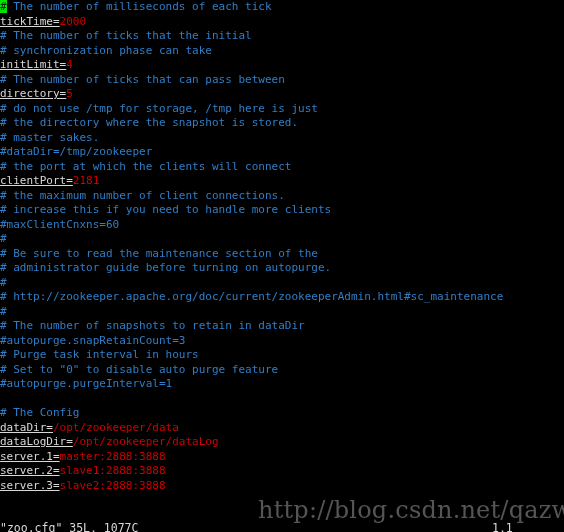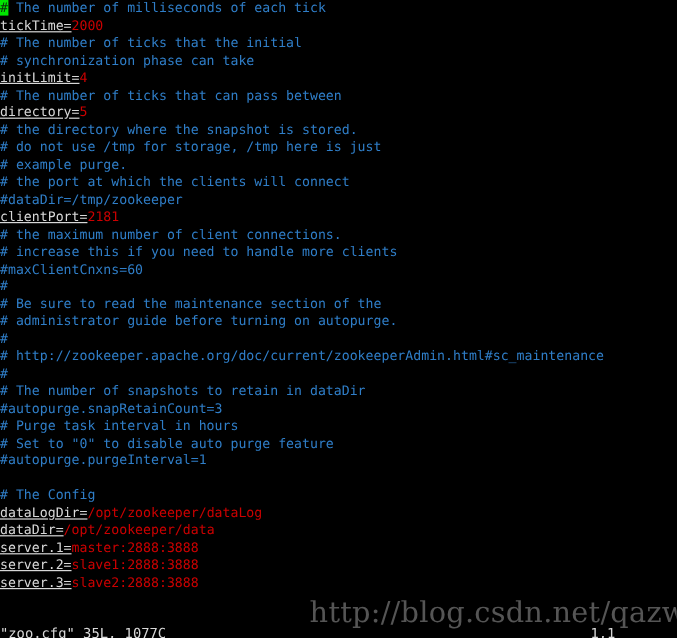--- a/index.html
+++ b/index.html
@@ -86,44 +86,44 @@
 <div id="terminal">
 
   <div id="buffer">
       <div class="line"><span class="cursor">#</span><span class="comment"> The number of milliseconds of each tick</span></div>
       <div class="line"><span class="key">tickTime=</span><span class="val">2000</span></div>
       <div class="line"><span class="comment"># The number of ticks that the initial</span></div>
       <div class="line"><span class="comment"># synchronization phase can take</span></div>
       <div class="line"><span class="key">initLimit=</span><span class="val">4</span></div>
       <div class="line"><span class="comment"># The number of ticks that can pass between</span></div>
       <div class="line"><span class="key">directory=</span><span class="val">5</span></div>
+      <div class="line"><span class="comment"># do not use /tmp for storage, /tmp here is just</span></div>
       <div class="line"><span class="comment"># the directory where the snapshot is stored.</span></div>
-      <div class="line"><span class="comment"># do not use /tmp for storage, /tmp here is just</span></div>
-      <div class="line"><span class="comment"># example purge.</span></div>
+      <div class="line"><span class="comment"># master sakes.</span></div>
+      <div class="line"><span class="comment">#dataDir=/tmp/zookeeper</span></div>
       <div class="line"><span class="comment"># the port at which the clients will connect</span></div>
-      <div class="line"><span class="comment">#dataDir=/tmp/zookeeper</span></div>
       <div class="line"><span class="key">clientPort=</span><span class="val">2181</span></div>
       <div class="line"><span class="comment"># the maximum number of client connections.</span></div>
       <div class="line"><span class="comment"># increase this if you need to handle more clients</span></div>
       <div class="line"><span class="comment">#maxClientCnxns=60</span></div>
       <div class="line"><span class="comment">#</span></div>
       <div class="line"><span class="comment"># Be sure to read the maintenance section of the</span></div>
       <div class="line"><span class="comment"># administrator guide before turning on autopurge.</span></div>
       <div class="line"><span class="comment">#</span></div>
       <div class="line"><span class="comment"># http://zookeeper.apache.org/doc/current/zookeeperAdmin.html#sc_maintenance</span></div>
       <div class="line"><span class="comment">#</span></div>
       <div class="line"><span class="comment"># The number of snapshots to retain in dataDir</span></div>
       <div class="line"><span class="comment">#autopurge.snapRetainCount=3</span></div>
       <div class="line"><span class="comment"># Purge task interval in hours</span></div>
       <div class="line"><span class="comment"># Set to "0" to disable auto purge feature</span></div>
       <div class="line"><span class="comment">#autopurge.purgeInterval=1</span></div>
       <div class="line"><span class="plain"></span></div>
       <div class="line"><span class="comment"># The Config</span></div>
+      <div class="line"><span class="key">dataDir=</span><span class="val">/opt/zookeeper/data</span></div>
       <div class="line"><span class="key">dataLogDir=</span><span class="val">/opt/zookeeper/dataLog</span></div>
-      <div class="line"><span class="key">dataDir=</span><span class="val">/opt/zookeeper/data</span></div>
       <div class="line"><span class="key">server.1=</span><span class="val">master:2888:3888</span></div>
       <div class="line"><span class="key">server.2=</span><span class="val">slave1:2888:3888</span></div>
       <div class="line"><span class="key">server.3=</span><span class="val">slave2:2888:3888</span></div>
     </div>
 
   <div id="statusbar">
     <span id="status-file">"zoo.cfg" 35L, 1077C</span>
     <span id="status-pos">1,1</span>
   </div>
 

